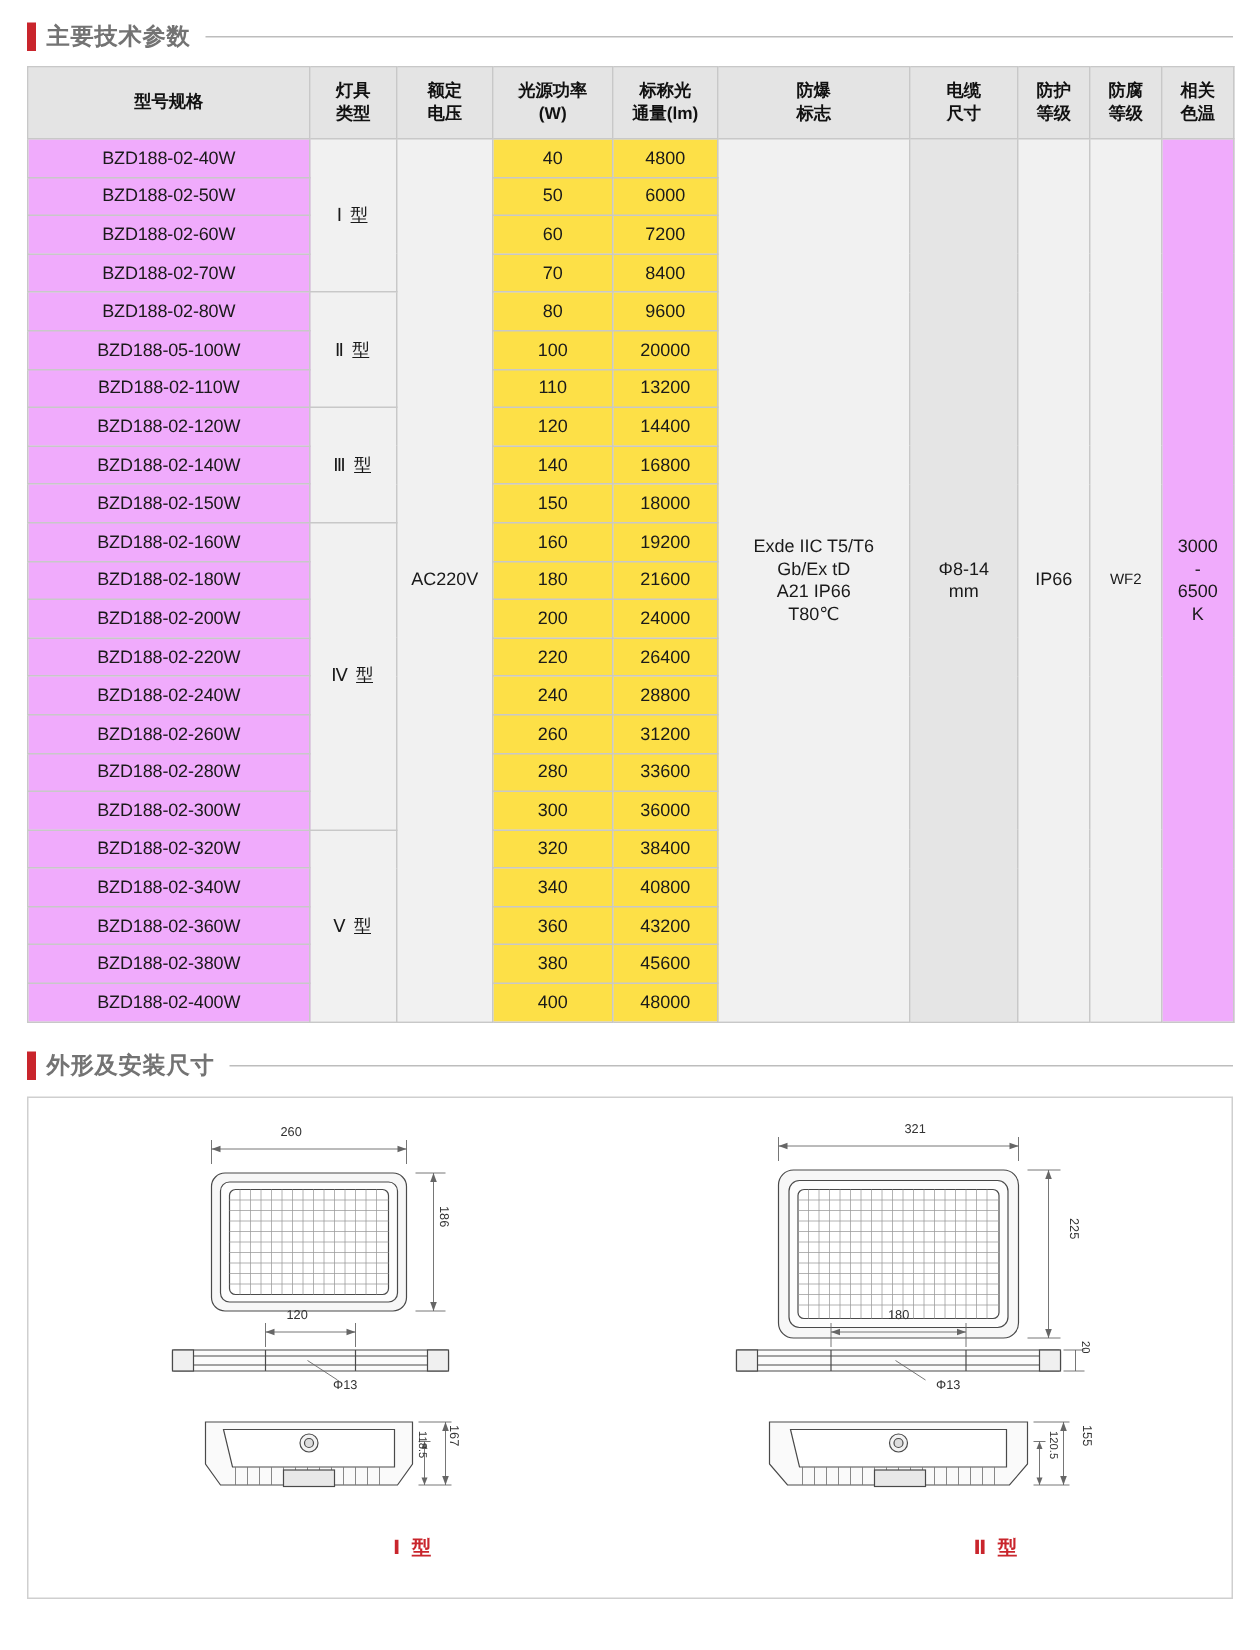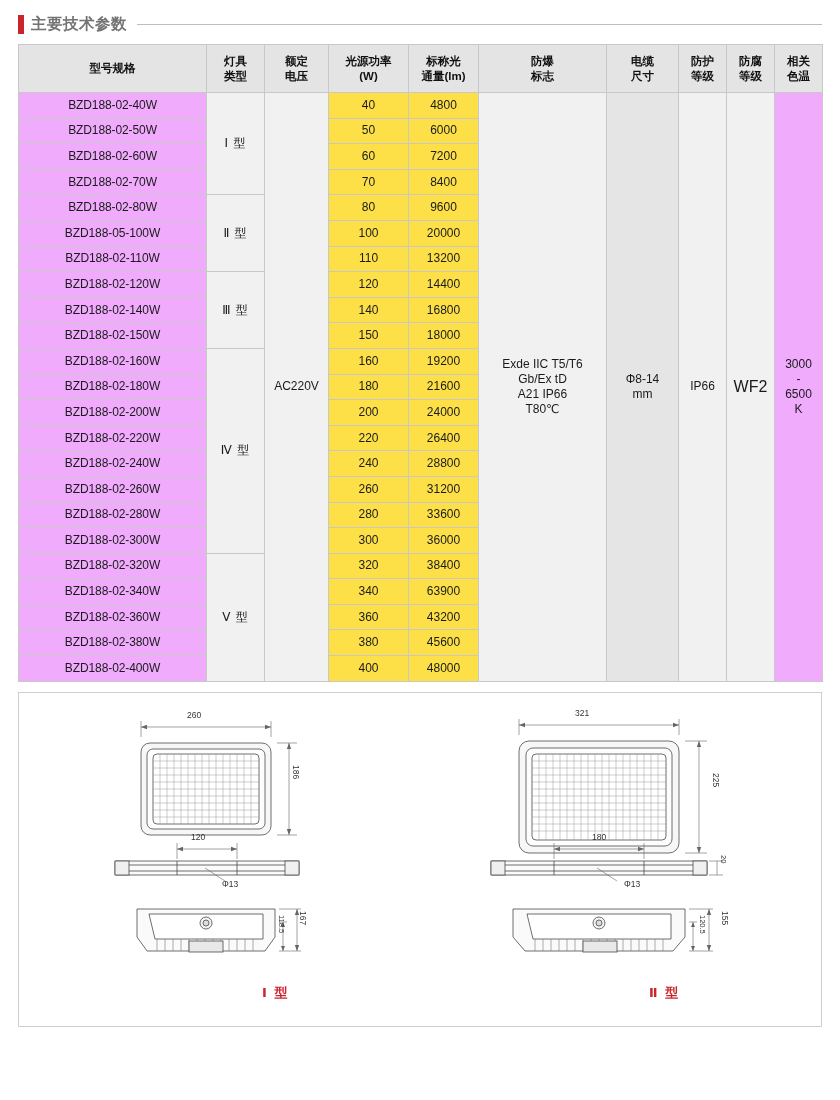--- a/index.html
+++ b/index.html
@@ -57,21 +57,21 @@
     padding-left: 13px;
     font-size: 12px;
     letter-spacing: -0.1px;
   }
   td.lamp-type { background: #f1f1f1; font-size: 12px; letter-spacing: 1px; }
   td.voltage { background: #f1f1f1; font-size: 12px; }
   td.pw, td.lm { background: #fde047; font-size: 12px; }
   td.ex { background: #f1f1f1; font-size: 12px; line-height: 1.65; }
   td.cable { background: #e5e5e5; font-size: 12px; line-height: 1.5; }
   td.ip { background: #f1f1f1; font-size: 12px; }
-  td.wf { background: #f1f1f1; font-size: 16px; }
+  td.wf { background: #f1f1f1; font-size: 10px; }
   td.cct { background: #f0abfc; font-size: 12px; line-height: 1.55; }
 
   .note {
     margin: 7px 18px 0 18px;
     font-size: 11.5px;
     color: #d4232a;
     letter-spacing: .2px;
   }
 
   
@@ -255,21 +255,21 @@
 
         <tr>
           <td class="model">BZD188-02-320W</td>
           <td class="lamp-type" rowspan="5">Ⅴ 型</td>
           <td class="pw">320</td>
           <td class="lm">38400</td>
         </tr>
         <tr>
           <td class="model">BZD188-02-340W</td>
           <td class="pw">340</td>
-          <td class="lm">63900</td>
+          <td class="lm">40800</td>
         </tr>
         <tr>
           <td class="model">BZD188-02-360W</td>
           <td class="pw">360</td>
           <td class="lm">43200</td>
         </tr>
         <tr>
           <td class="model">BZD188-02-380W</td>
           <td class="pw">380</td>
           <td class="lm">45600</td>
@@ -277,20 +277,25 @@
         <tr>
           <td class="model">BZD188-02-400W</td>
           <td class="pw">400</td>
           <td class="lm">48000</td>
         </tr>
       </tbody>
     </table>
   </div>
 
 
+  <div class="section-head" style="padding-top:18px;">
+    <div class="bar"></div>
+    <div class="title">外形及安装尺寸</div>
+    <div class="rule"></div>
+  </div>
 
   <div class="draw-wrap">
 
     <svg width="380" height="300" viewBox="0 0 380 300" style="position:absolute;left:10px;top:8px;">
       <g stroke="#4a4a4a" fill="none" stroke-width="0.8">
 
         <rect x="112" y="42" width="130" height="92" rx="9" ry="9" fill="#f7f7f7"></rect>
         <rect x="118" y="48" width="118" height="80" rx="6" ry="6" fill="#fdfdfd"></rect>
         <rect x="124" y="53" width="106" height="70" rx="4" ry="4" fill="#ffffff"></rect>
 
@@ -501,21 +506,21 @@
           <line x1="270" y1="221" x2="278" y2="221"></line>
           <line x1="274" y1="221" x2="274" y2="250"></line>
         </g>
         <path d="M290,208 l-2.2,6 h4.4 z" fill="#666" stroke="none"></path>
         <path d="M290,250 l-2.2,-6 h4.4 z" fill="#666" stroke="none"></path>
         <path d="M274,221 l-2,5 h4 z" fill="#666" stroke="none"></path>
         <path d="M274,250 l-2,-5 h4 z" fill="#666" stroke="none"></path>
       </g>
     </svg>
 
-    <div class="dim-text" style="left:556px; top:15px;">321</div>
+    <div class="dim-text" style="left:584px; top:15px;">321</div>
     <div class="dim-text vert" style="left:692px; top:80px;">225</div>
     <div class="dim-text" style="left:573px; top:139px;">180</div>
     <div class="dim-text" style="left:605px; top:186px;">Φ13</div>
     <div class="dim-text vert" style="left:700px; top:162px; font-size:7.5px;">20</div>
     <div class="dim-text vert" style="left:701px; top:218px;">155</div>
     <div class="dim-text vert" style="left:679px; top:222px; font-size:7.5px;">120.5</div>
     <div class="fig-label" style="left:630px; top:291px;">Ⅱ 型</div>
 
   </div>
 </div>

